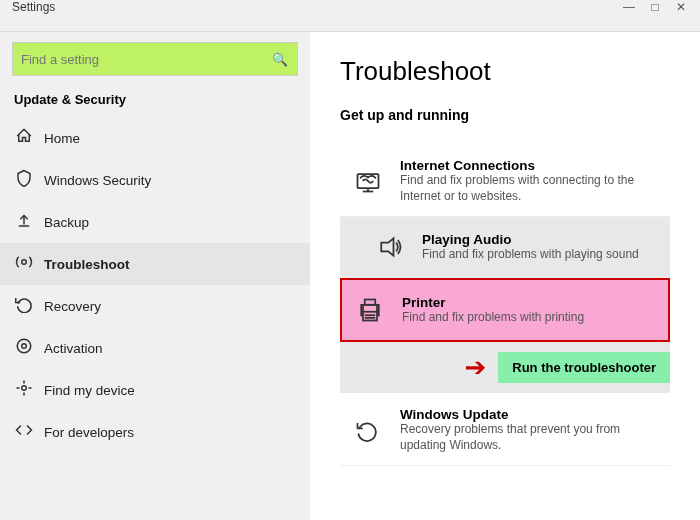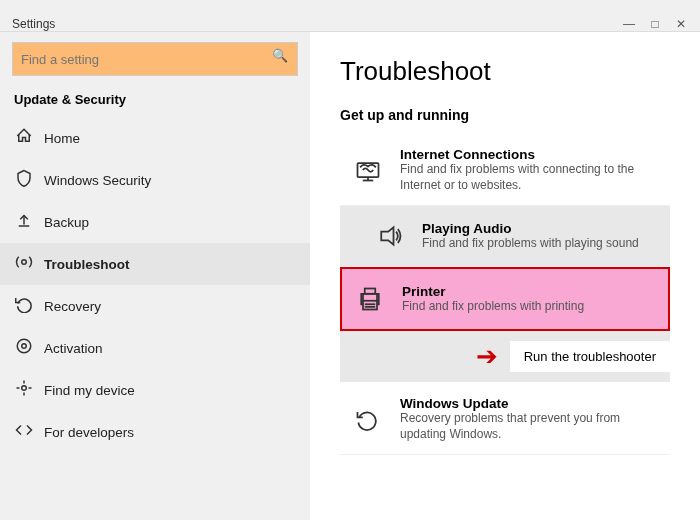--- a/index.html
+++ b/index.html
@@ -11,21 +11,21 @@
       flex-direction: column;
       background: #fff;
       overflow: hidden;
     }
 
     
     .titlebar {
       background: #f0f0f0;
       height: 32px;
       display: flex;
-      align-items: flex-end;
+      align-items: flex-start;
       padding: 0 12px;
       justify-content: space-between;
       border-bottom: 1px solid #ddd;
       flex-shrink: 0;
     }
     .titlebar-title {
       font-size: 12px;
       color: #333;
     }
     .titlebar-controls {
@@ -53,21 +53,22 @@
       background: #f0f0f0;
       display: flex;
       flex-direction: column;
       flex-shrink: 0;
       overflow-y: auto;
       padding-bottom: 10px;
     }
     .sidebar-search {
       margin: 10px 12px;
       display: flex;
-      background: #fdba74;
+      align-items: center;
+      background: #bef264;
       border: 1px solid #ccc;
       padding: 5px 8px;
       height: 34px;
     }
     .sidebar-search input {
       border: none;
       outline: none;
       flex: 1;
       font-size: 13px;
       background: transparent;
@@ -114,21 +115,21 @@
     .content-title {
       font-size: 26px;
       font-weight: 300;
       color: #000;
       margin-bottom: 20px;
     }
     .section-heading {
       font-size: 14px;
       font-weight: 700;
       color: #000;
-      margin-bottom: 12px;
+      margin-bottom: 23px;
     }
 
     
     .ts-item {
       display: flex;
       align-items: center;
       padding: 12px 10px;
       gap: 14px;
       border-bottom: 1px solid #eee;
       cursor: pointer;
@@ -184,24 +185,24 @@
       align-items: center;
       gap: 8px;
       padding-right: 0;
     }
     .arrow-icon {
       color: #cc0000;
       font-size: 26px;
       margin-right: 4px;
     }
     .run-btn {
-      background: #ffffff;
+      background: #86efac;
       border: none;
       font-size: 13px;
-      font-weight: 400;
+      font-weight: 700;
       color: #000;
       padding: 8px 14px;
       cursor: pointer;
       white-space: nowrap;
     }
   </style>
 </head>
 <body>
 
 <div class="titlebar">

